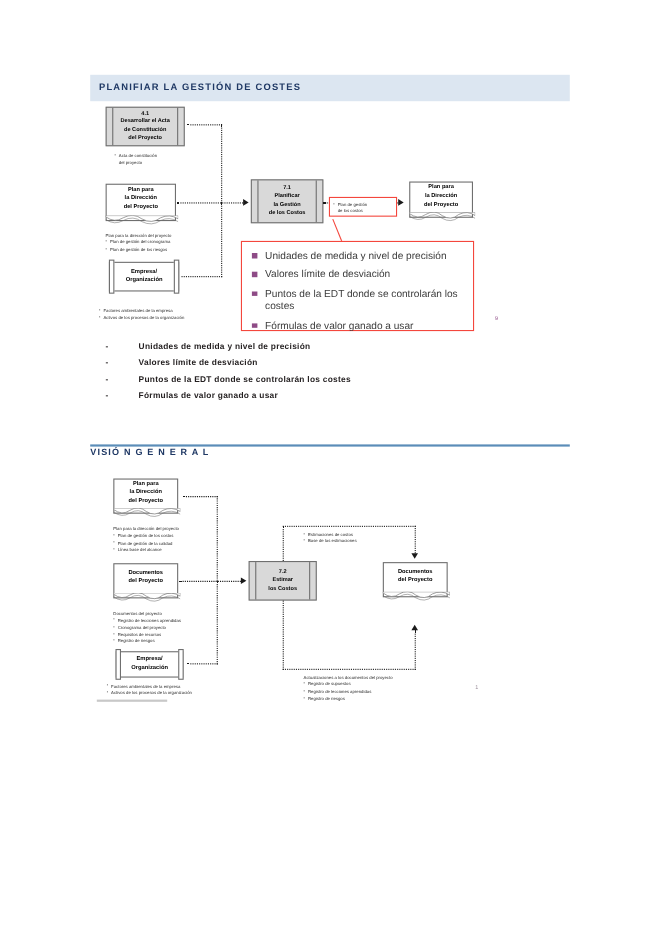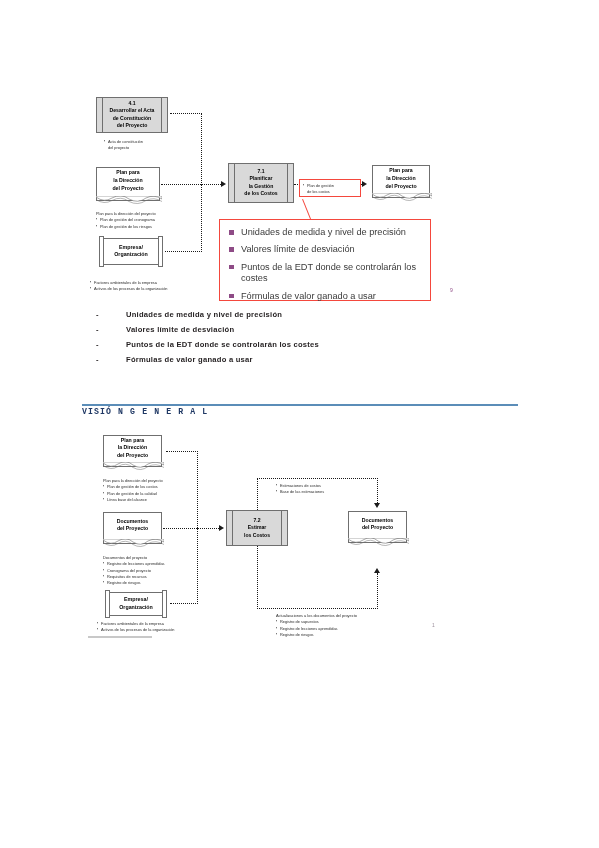--- a/index.html
+++ b/index.html
@@ -83,20 +83,23 @@
   .pagenum{position:absolute;font-size:5px;color:#8e4b86;}
   .pagenum.grey{color:#9b8f9b;}
 
   .footline{position:absolute;background:#c8c8c8;height:2px;}
 </style>
 </head>
 <body>
 
 <div class="page">
 
+  <div class="band" style="top:68px;">
+    <span class="band-label">PLANIFIAR LA GESTIÓN DE COSTES</span>
+  </div>
 
   <div class="diagram">
 
     <div class="proc" style="left:96px;top:97px;width:72px;height:36px;">
       <div class="plabel" style="white-space:pre-line;">4.1
 Desarrollar el Acta
 de Constitución
 del Proyecto</div>
     </div>
     <div class="ann" style="left:104px;top:139px;">
@@ -192,21 +195,21 @@
       <span class="txt">Puntos de la EDT donde se controlarán los costes</span>
     </div>
     <div class="row">
       <span class="dash">-</span>
       <span class="txt">Fórmulas de valor ganado a usar</span>
     </div>
   </div>
 
 
   <div class="subhead-rule" style="top:404px;"></div>
-  <div class="subhead" style="top:407px;font-family:Liberation Mono, monospace;">VISIÓ N  G E N E R A L</div>
+  <div class="subhead" style="top:407px;">VISIÓ N  G E N E R A L</div>
 
   <div class="diagram">
 
     <div class="doc" style="left:103px;top:435px;width:59px;height:32px;">
       <div class="stack1" style="left:2px;top:-3px;width:59px;height:32px;"></div>
       <div class="stack2" style="left:4px;top:-6px;width:59px;height:32px;"></div>
       <div class="dlabel" style="white-space:pre-line;">Plan para
 la Dirección
 del Proyecto</div>
       <svg class="wave" width="61" height="9" viewBox="0 0 61 9">

